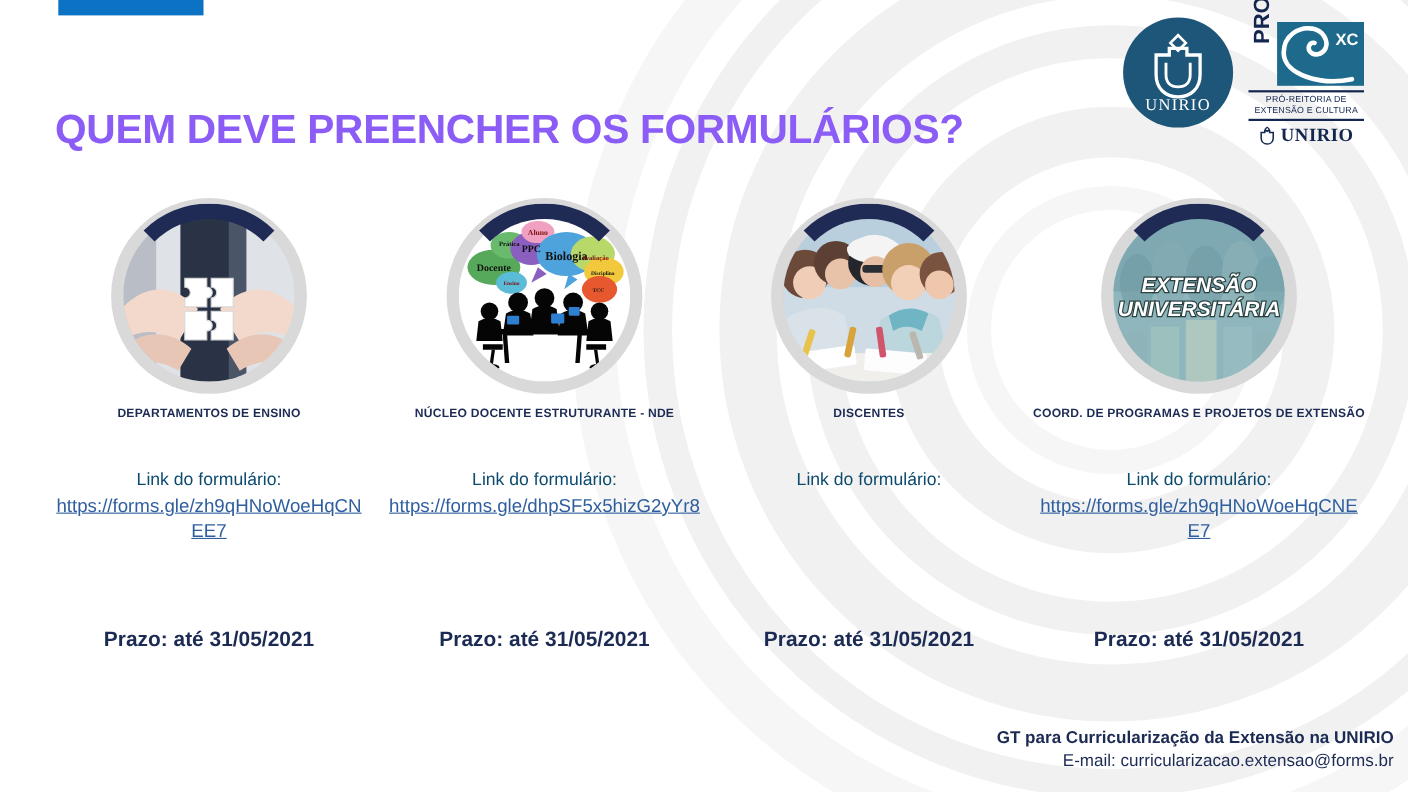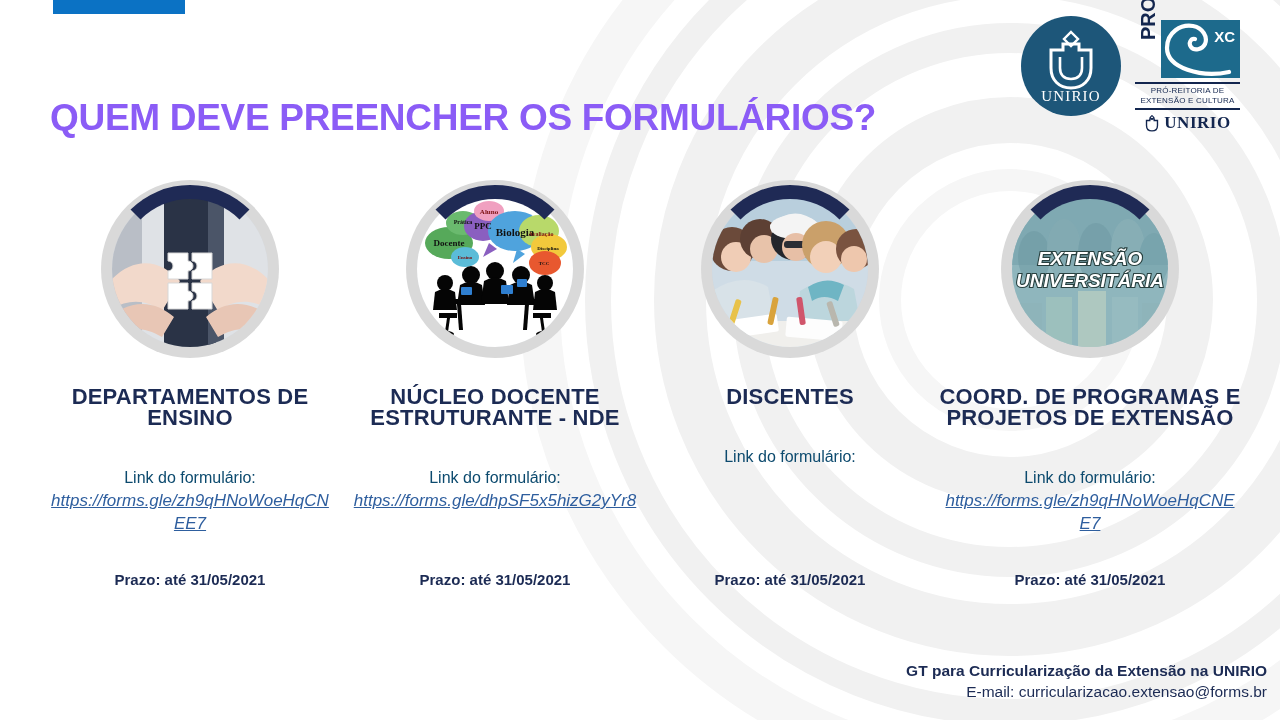--- a/index.html
+++ b/index.html
@@ -191,47 +191,47 @@
     height: 168px;
     border-radius: 50%;
     border: 14px solid transparent;
     border-top-color: #1f2a55;
     box-sizing: border-box;
     transform: rotate(0deg);
     pointer-events: none;
   }
 
   .caption {
-    margin-top: 28px;
-    font-size: 22px;
+    margin-top: 8px;
+    font-size: 11px;
     font-weight: bold;
     color: #1c2b54;
     line-height: 21px;
     letter-spacing: 0.2px;
   }
   .linklabel {
     margin-top: 38px;
     font-size: 16px;
     color: #0c4a6e;
     line-height: 23px;
   }
   .formlink {
     display: block;
     color: #2e5e9e;
     text-decoration: underline;
     font-size: 17px;
     line-height: 23px;
     word-break: break-all;
     cursor: pointer;
   }
-  .link-narrow { padding: 0 8px; font-style: italic; }
+  .link-narrow { padding: 0 8px; }
   .prazo {
     position: absolute;
     top: 571px;
-    font-size: 15px;
+    font-size: 19px;
     font-weight: bold;
     color: #1c2b54;
     text-align: center;
   }
   .prazo-0 { left: 40px;  width: 300px; }
   .prazo-1 { left: 345px; width: 300px; }
   .prazo-2 { left: 640px; width: 300px; }
   .prazo-3 { left: 935px; width: 310px; }
 
   

